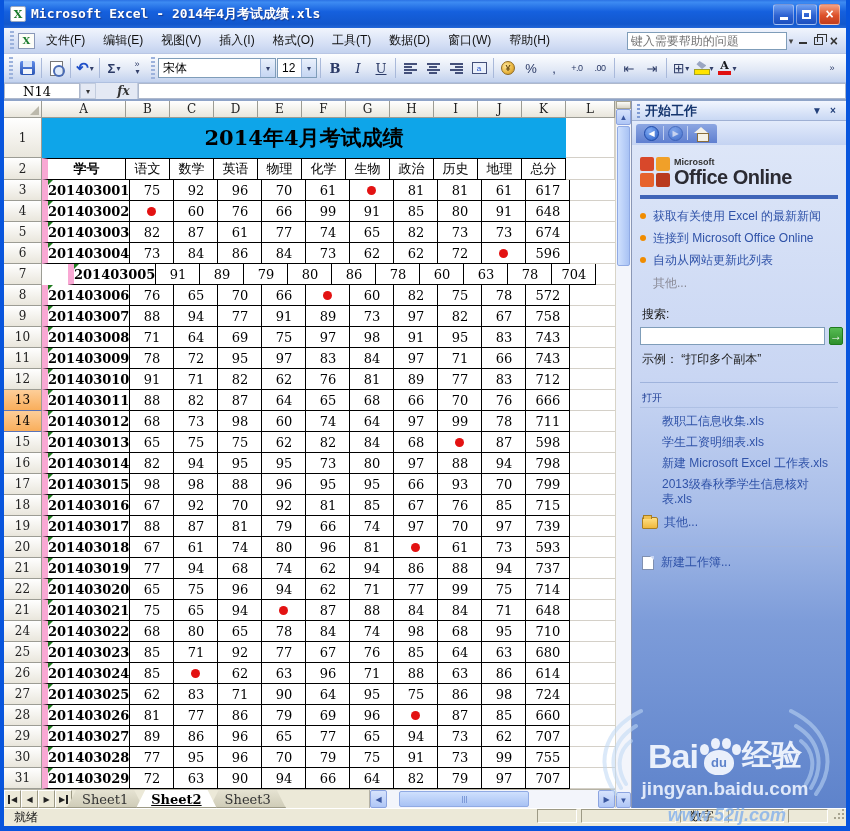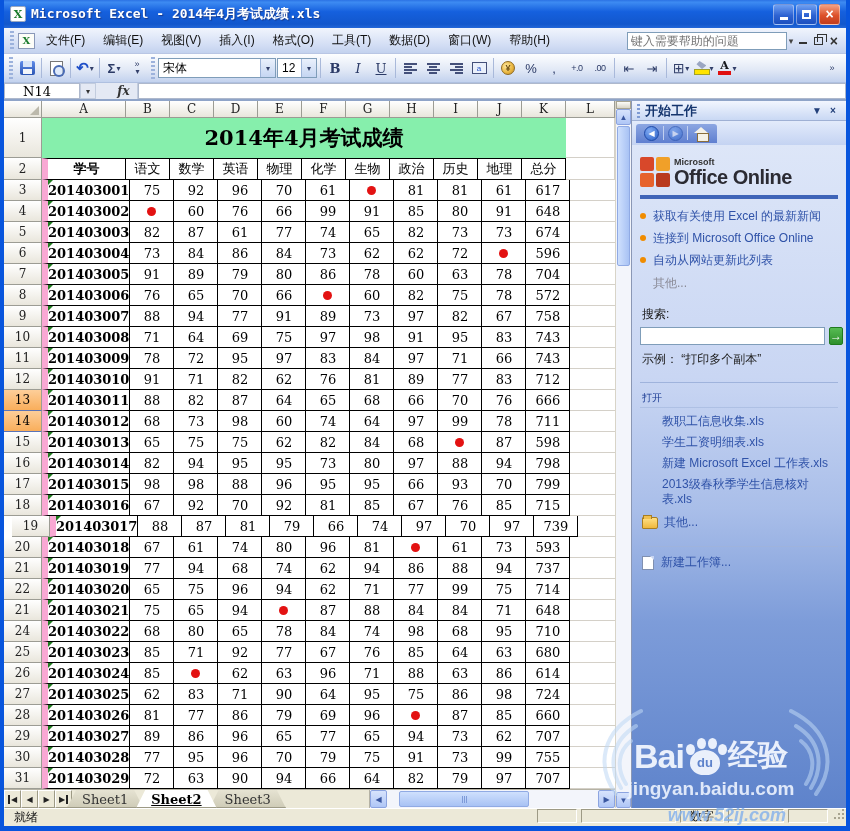--- a/index.html
+++ b/index.html
@@ -109,21 +109,21 @@
   .corner:after { content:""; position:absolute; right:2px; bottom:2px;
     border-left:9px solid transparent; border-bottom:9px solid #BCB9AC; }
   .rowh { width:38px; flex:0 0 38px; }
   .rowh.sel { background:linear-gradient(180deg,#FDCE99,#F9AE5B); color:#000; border-bottom:1px solid #5A74B8; }
   .cell { border-right:1px solid #000; border-bottom:1px solid #000; display:flex; align-items:center;
     justify-content:center; font-size:13px; color:#000; background:#fff; position:relative; }
   .cell.first { border-left:6px solid #f9a8d4;font-weight:bold; }
   .cell.atri:before { content:""; position:absolute; left:0; top:0; border-top:5px solid #1E7B1E; border-right:5px solid transparent; }
   .cell.lcol { border-right:1px solid #D4D0C8; border-bottom:1px solid #D4D0C8; }
   .titlerow .tcell { flex:0 0 524px; display:flex; align-items:center; justify-content:center;
-    font:bold 21px "DejaVu Serif",serif; color:#000; background:#86efac; }
+    font:bold 21px "DejaVu Serif",serif; color:#000; background:#0ea5e9; }
   .dot { width:9px; height:9px; border-radius:50%; background:#E31212; }
 
   
   .vscroll { width:16px; flex:0 0 16px; display:flex; flex-direction:column; background:#F3F5FB; border-left:1px solid #D8D4C8; }
   .sb-btn { height:16px; flex:0 0 16px; background:linear-gradient(180deg,#D7E3FC,#AFC6F6); border:1px solid #8CA4E0;
     border-radius:2px; color:#3A57A0; font-size:8px; display:flex; align-items:center; justify-content:center; }
   .split-box { height:8px; flex:0 0 8px; background:linear-gradient(180deg,#FDFDFA,#D9D5C8); border:1px solid #A9A592; }
   .vthumb { height:140px; margin:1px; background:linear-gradient(90deg,#CFE0FD,#A8C2F4); border:1px solid #90AAE4; border-radius:2px; }
   .vtrack { flex:1; }
 
@@ -211,21 +211,21 @@
     display:flex; align-items:center; justify-content:center; padding:0 4px; }
   .grip-corner { width:12px; height:12px; margin-left:4px;
     background:radial-gradient(circle at 3px 9px,#A8A490 1px,transparent 1.5px),
                radial-gradient(circle at 7px 9px,#A8A490 1px,transparent 1.5px),
                radial-gradient(circle at 11px 9px,#A8A490 1px,transparent 1.5px),
                radial-gradient(circle at 7px 5px,#A8A490 1px,transparent 1.5px),
                radial-gradient(circle at 11px 5px,#A8A490 1px,transparent 1.5px),
                radial-gradient(circle at 11px 1px,#A8A490 1px,transparent 1.5px); }
 
   
-  .wm { position:absolute; right:20px; bottom:26px; width:230px; text-align:center; pointer-events:none; z-index:50; }
+  .wm { position:absolute; right:6px; bottom:26px; width:230px; text-align:center; pointer-events:none; z-index:50; }
   .wm-row { display:flex; align-items:flex-end; justify-content:center; gap:2px;
     color:rgba(245,248,255,.92); font-weight:bold; }
   .wm-bai { font-size:34px; letter-spacing:-1px; }
   .wm-paw { position:relative; width:40px; height:38px; }
   .wm-paw .pad { position:absolute; left:4px; top:12px; width:30px; height:25px; border-radius:50% 50% 46% 46%;
     background:rgba(245,248,255,.92); display:flex; align-items:center; justify-content:center;
     font-size:13px; color:#5E83CB; font-weight:bold; }
   .wm-paw .toe { position:absolute; width:9px; height:11px; border-radius:50%; background:rgba(245,248,255,.92); }
   .t1 { left:0; top:6px; } .t2 { left:11px; top:0; } .t3 { left:22px; top:0; } .t4 { left:32px; top:6px; }
   .wm-jy { font-size:30px; }
@@ -468,21 +468,21 @@
             <div class="cell " style="flex: 0 0 44px;">62</div>
             <div class="cell " style="flex: 0 0 44px;">72</div>
             <div class="cell " style="flex: 0 0 44px;">
               <span class="dot"></span>
             </div>
             <div class="cell " style="flex: 0 0 44px;">596</div>
             <div class="cell lcol" style="flex: 0 0 49px;"></div>
           </div>
           <div class="grow" style="height: 21px;">
             <div class="hcell rowh">7</div>
-            <div class="cell first atri" style="flex: 0 0 84px;">201403005</div>
+            <div class="cell first atri" style="flex: 0 0 84px; margin-left: 26px;">201403005</div>
             <div class="cell " style="flex: 0 0 44px;">91</div>
             <div class="cell " style="flex: 0 0 44px;">89</div>
             <div class="cell " style="flex: 0 0 44px;">79</div>
             <div class="cell " style="flex: 0 0 44px;">80</div>
             <div class="cell " style="flex: 0 0 44px;">86</div>
             <div class="cell " style="flex: 0 0 44px;">78</div>
             <div class="cell " style="flex: 0 0 44px;">60</div>
             <div class="cell " style="flex: 0 0 44px;">63</div>
             <div class="cell " style="flex: 0 0 44px;">78</div>
             <div class="cell " style="flex: 0 0 44px;">704</div>
@@ -650,21 +650,21 @@
             <div class="cell " style="flex: 0 0 44px;">70</div>
             <div class="cell " style="flex: 0 0 44px;">92</div>
             <div class="cell " style="flex: 0 0 44px;">81</div>
             <div class="cell " style="flex: 0 0 44px;">85</div>
             <div class="cell " style="flex: 0 0 44px;">67</div>
             <div class="cell " style="flex: 0 0 44px;">76</div>
             <div class="cell " style="flex: 0 0 44px;">85</div>
             <div class="cell " style="flex: 0 0 44px;">715</div>
             <div class="cell lcol" style="flex: 0 0 49px;"></div>
           </div>
-          <div class="grow" style="height: 21px; padding-left: 8px;">
+          <div class="grow" style="height: 21px;">
             <div class="hcell rowh">19</div>
             <div class="cell first atri" style="flex: 0 0 84px;">201403017</div>
             <div class="cell " style="flex: 0 0 44px;">88</div>
             <div class="cell " style="flex: 0 0 44px;">87</div>
             <div class="cell " style="flex: 0 0 44px;">81</div>
             <div class="cell " style="flex: 0 0 44px;">79</div>
             <div class="cell " style="flex: 0 0 44px;">66</div>
             <div class="cell " style="flex: 0 0 44px;">74</div>
             <div class="cell " style="flex: 0 0 44px;">97</div>
             <div class="cell " style="flex: 0 0 44px;">70</div>

